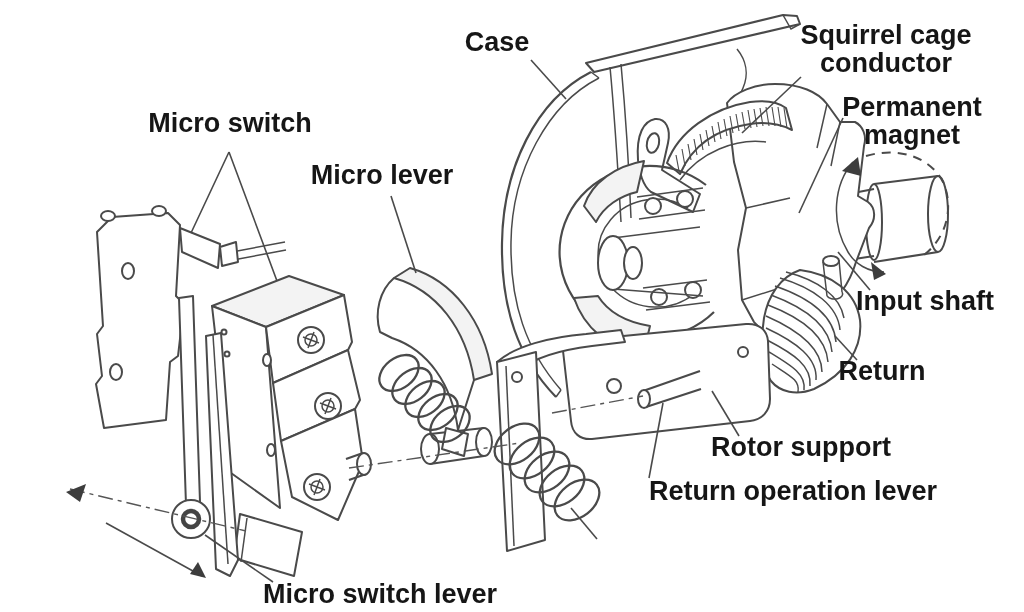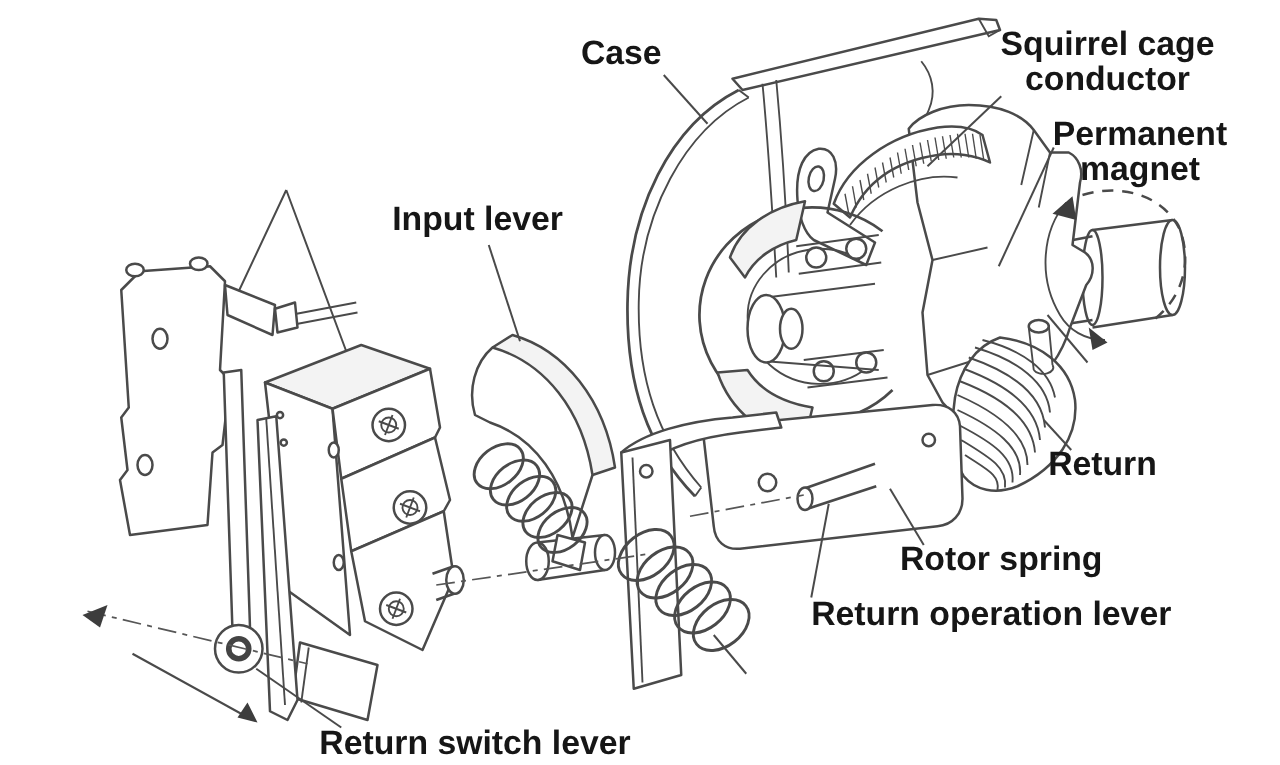--- a/index.html
+++ b/index.html
@@ -231,18 +231,20 @@
       <path class="leader" d="M597,539 L571,508"></path>
       <path class="leader" d="M273,582 L205,535"></path>
     </g>
   </svg>
 
   <div class="lbl" style="left:497px;top:28px;">Case</div>
   <div class="lbl" style="left:912px;top:93px;">Permanent
 magnet</div>
   <div class="lbl" style="left:886px;top:21px;">Squirrel cage
 conductor</div>
-  <div class="lbl" style="left:382px;top:161px;">Input lever</div>
+  <div class="lbl" style="left:230px;top:109px;">Micro switch</div>
+  <div class="lbl" style="left:382px;top:161px;">Micro lever</div>
+  <div class="lbl" style="left:925px;top:287px;">Input shaft</div>
   <div class="lbl" style="left:882px;top:357px;">Return</div>
-  <div class="lbl" style="left:801px;top:433px;">Rotor spring</div>
+  <div class="lbl" style="left:801px;top:433px;">Rotor support</div>
   <div class="lbl" style="left:793px;top:477px;">Return operation lever</div>
-  <div class="lbl" style="left:380px;top:580px;">Return switch lever</div>
+  <div class="lbl" style="left:380px;top:580px;">Micro switch lever</div>
 </div>
 
 </body></html>

